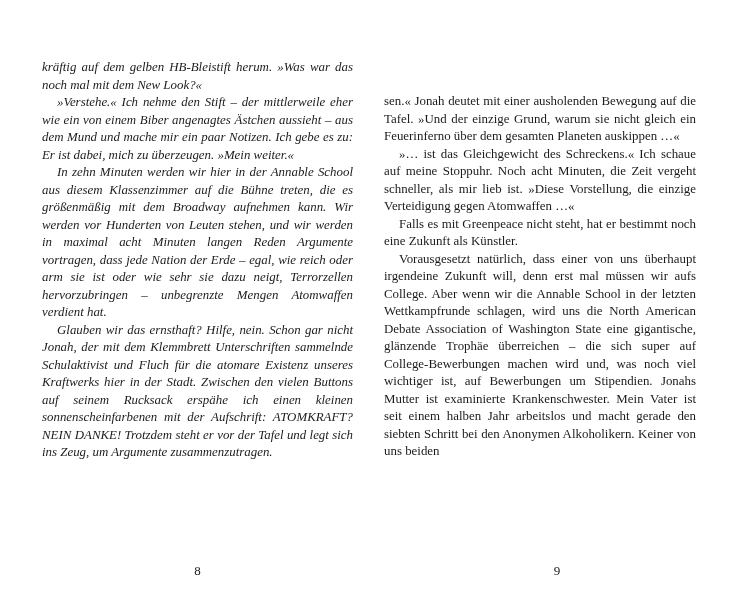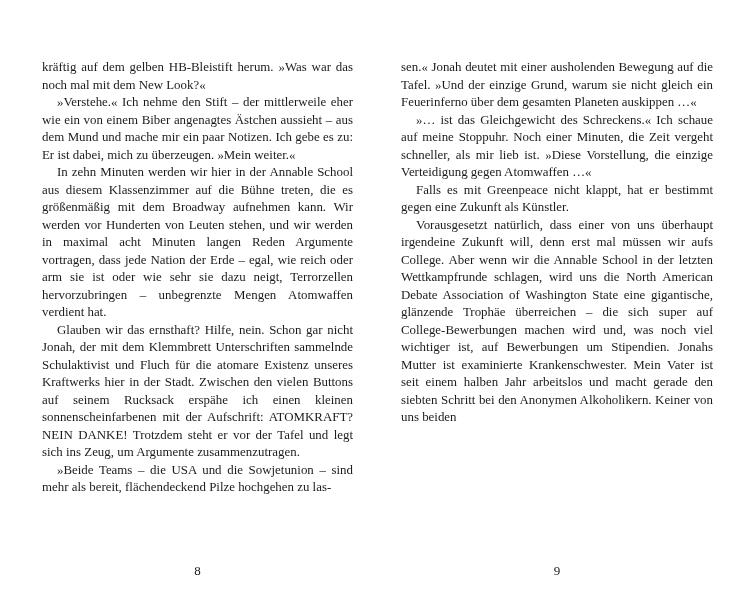--- a/index.html
+++ b/index.html
@@ -18,22 +18,22 @@
   }
   .page-text {
     position: absolute;
     top: 59px;
     font-size: 12.9px;
     line-height: 17.5px;
     text-align: justify;
     hyphens: auto;
     -webkit-hyphens: auto;
   }
-  .page-text.left  { left: 42px;  width: 311px; }
-  .page-text.right { left: 401px; width: 312px; }
+  .page-text.left  { left: 42px;  width: 311px; font-style: italic; }
+  .page-text.right { left: 384px; width: 312px; margin-top: 34px; }
   .page-text p {
     margin: 0;
     padding: 0;
     text-indent: 15px;
   }
   .page-text p.first {
     text-indent: 0;
   }
   .page-number {
     position: absolute;
@@ -48,26 +48,25 @@
 </head>
 <body>
 
 <div class="spread">
 
   <div class="page-text left" lang="de">
     <p class="first">kräftig auf dem gelben HB-Bleistift herum. »Was war das noch mal mit dem New Look?«</p>
     <p>»Verstehe.« Ich nehme den Stift – der mittlerweile eher wie ein von einem Biber angenagtes Ästchen aussieht – aus dem Mund und mache mir ein paar Notizen. Ich gebe es zu: Er ist dabei, mich zu überzeugen. »Mein weiter.«</p>
     <p>In zehn Minuten werden wir hier in der Annable School aus diesem Klassenzimmer auf die Bühne treten, die es größenmäßig mit dem Broadway aufnehmen kann. Wir werden vor Hunderten von Leuten stehen, und wir werden in maximal acht Minuten langen Reden Argumente vortragen, dass jede Nation der Erde – egal, wie reich oder arm sie ist oder wie sehr sie dazu neigt, Terrorzellen hervorzubringen – unbegrenzte Mengen Atomwaffen verdient hat.</p>
     <p>Glauben wir das ernsthaft? Hilfe, nein. Schon gar nicht Jonah, der mit dem Klemmbrett Unterschriften sammelnde Schulaktivist und Fluch für die atomare Existenz unseres Kraftwerks hier in der Stadt. Zwischen den vielen Buttons auf seinem Rucksack erspähe ich einen kleinen sonnenscheinfarbenen mit der Aufschrift: ATOMKRAFT? NEIN DANKE! Trotzdem steht er vor der Tafel und legt sich ins Zeug, um Argumente zusammenzutragen.</p>
-    <p>»Beide Teams – die USA und die Sowjetunion – sind mehr als bereit, flächendeckend Pilze hochgehen zu las-</p>
   </div>
 
   <div class="page-text right" lang="de">
     <p class="first">sen.« Jonah deutet mit einer ausholenden Bewegung auf die Tafel. »Und der einzige Grund, warum sie nicht gleich ein Feuerinferno über dem gesamten Planeten auskippen …«</p>
-    <p>»… ist das Gleichgewicht des Schreckens.« Ich schaue auf meine Stoppuhr. Noch einer Minuten, die Zeit vergeht schneller, als mir lieb ist. »Diese Vorstellung, die einzige Verteidigung gegen Atomwaffen …«</p>
-    <p>Falls es mit Greenpeace nicht klappt, hat er bestimmt gegen eine Zukunft als Künstler.</p>
+    <p>»… ist das Gleichgewicht des Schreckens.« Ich schaue auf meine Stoppuhr. Noch acht Minuten, die Zeit vergeht schneller, als mir lieb ist. »Diese Vorstellung, die einzige Verteidigung gegen Atomwaffen …«</p>
+    <p>Falls es mit Greenpeace nicht steht, hat er bestimmt noch eine Zukunft als Künstler.</p>
     <p>Vorausgesetzt natürlich, dass einer von uns überhaupt irgendeine Zukunft will, denn erst mal müssen wir aufs College. Aber wenn wir die Annable School in der letzten Wettkampfrunde schlagen, wird uns die North American Debate Association of Washington State eine gigantische, glänzende Trophäe überreichen – die sich super auf College-Bewerbungen machen wird und, was noch viel wichtiger ist, auf Bewerbungen um Stipendien. Jonahs Mutter ist examinierte Krankenschwester. Mein Vater ist seit einem halben Jahr arbeitslos und macht gerade den siebten Schritt bei den Anonymen Alkoholikern. Keiner von uns beiden</p>
   </div>
 
   <div class="page-number left">8</div>
   <div class="page-number right">9</div>
 
 </div>
 
 </body></html>

